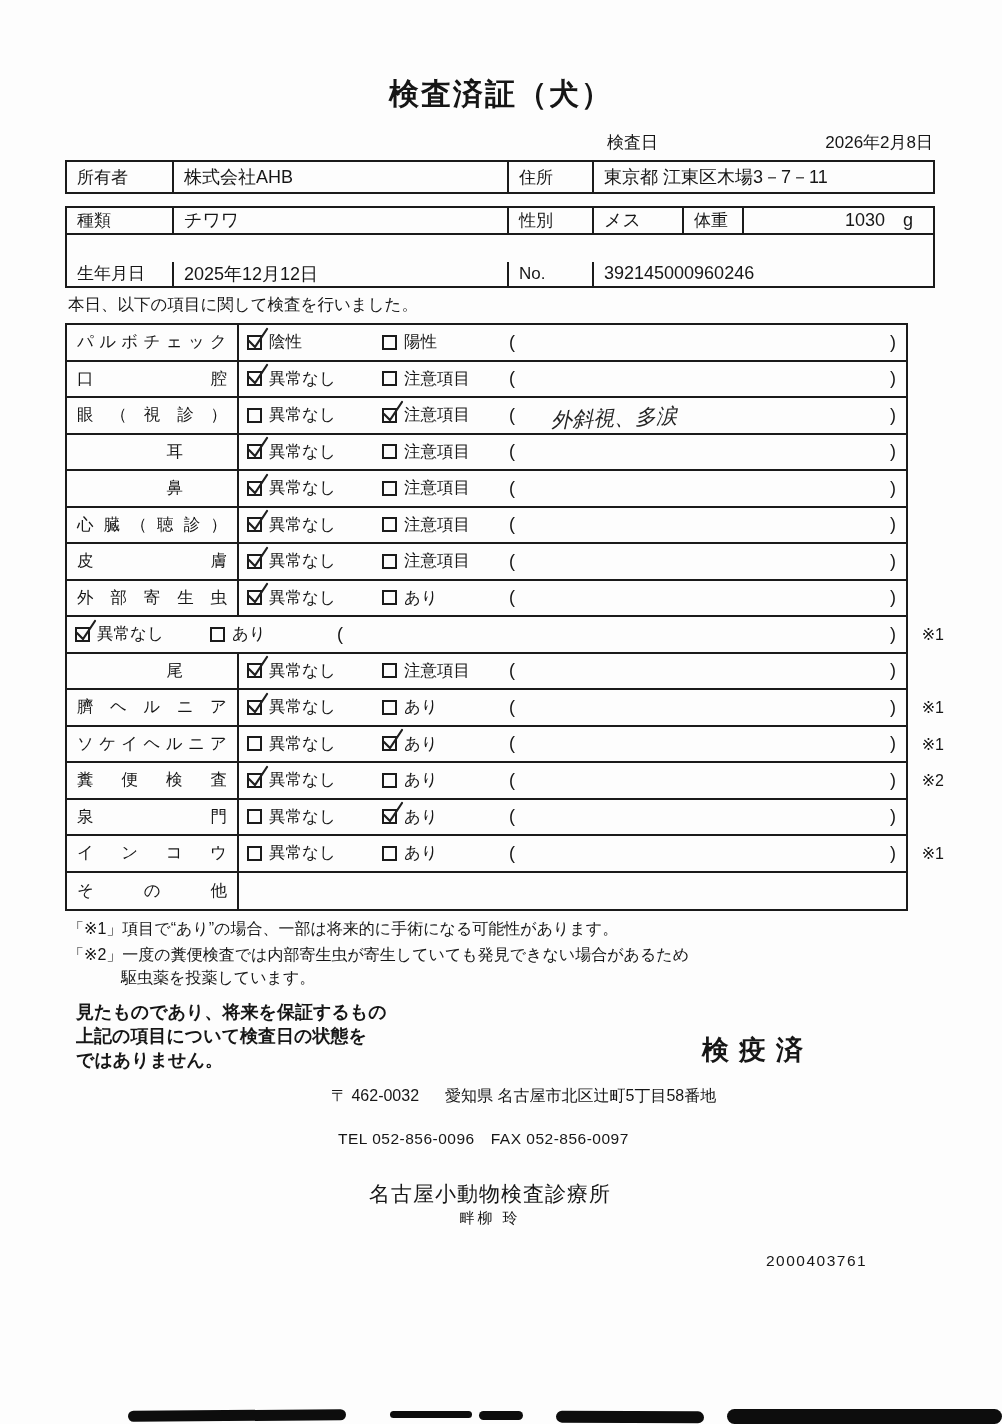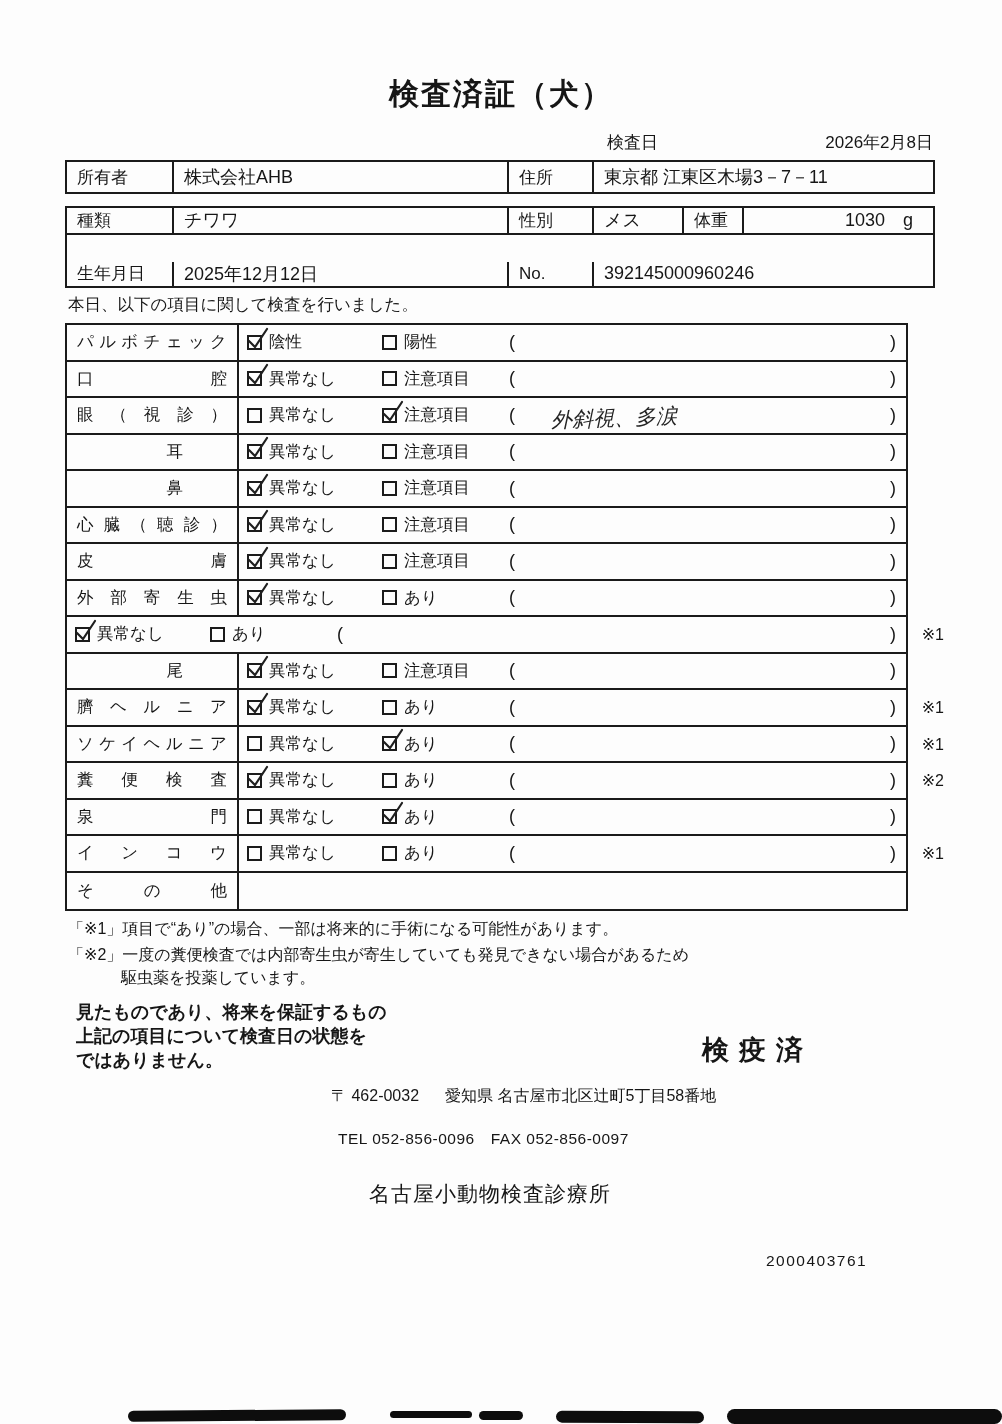--- a/index.html
+++ b/index.html
@@ -496,20 +496,21 @@
     <div>ではありません。</div>
   </div>
 
   <div class="stamp">検疫済</div>
 
   <div class="clinic-addr">
     <span>〒 462-0032</span><span class="addr-main">愛知県 名古屋市北区辻町5丁目58番地</span>
   </div>
   <div class="clinic-tel">TEL 052-856-0096　FAX 052-856-0097</div>
   <div class="clinic-name">名古屋小動物検査診療所</div>
+  <div class="vet-name">畔柳 玲</div>
   <div class="serial">2000403761</div>
 
   <div class="blob b1"></div>
   <div class="blob b2"></div>
   <div class="blob b3"></div>
   <div class="blob b4"></div>
   <div class="blob b5"></div>
 </div>
 
 </body></html>

